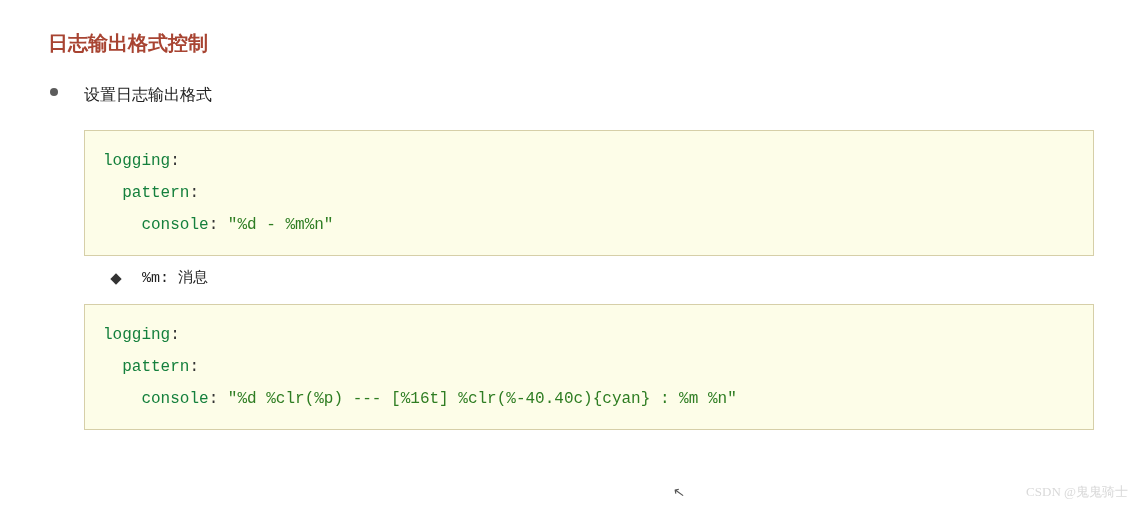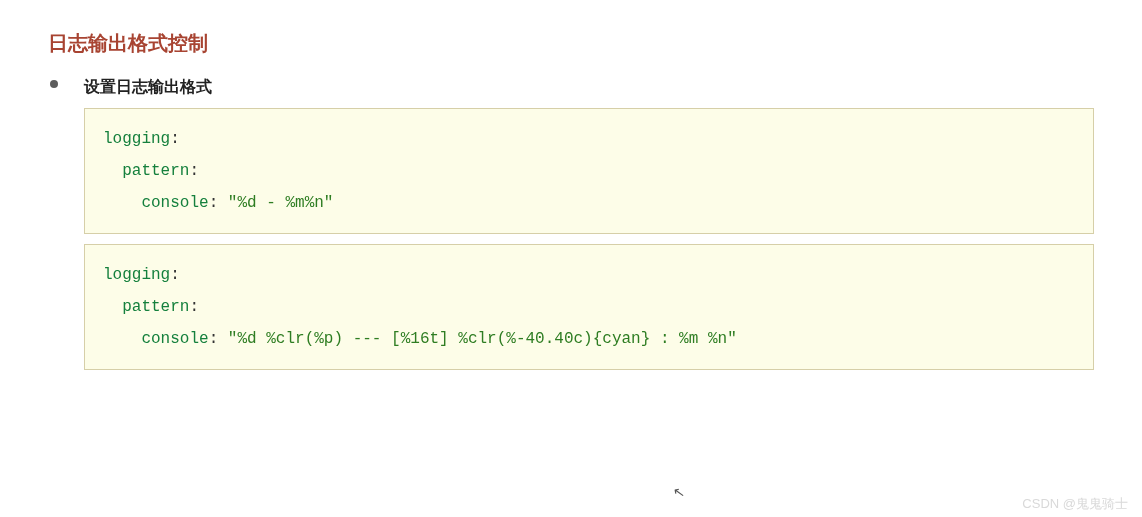--- a/index.html
+++ b/index.html
@@ -12,21 +12,21 @@
       background: #ffffff;
       width: 1142px;
       height: 517px;
       padding: 30px 48px;
       position: relative;
     }
     .heading {
       color: #a84432;
       font-size: 20px;
       font-weight: bold;
-      margin-bottom: 20px;
+      margin-bottom: 28px;
       font-family: Liberation Serif, serif;
     }
     .outer-list {
       list-style: none;
       padding-left: 0;
     }
     .outer-item {
       position: relative;
       padding-left: 36px;
     }
@@ -35,22 +35,21 @@
       left: 2px;
       top: 3px;
       width: 8px;
       height: 8px;
       background: #5c5c5c;
       border-radius: 50%;
     }
     .item-label {
       font-size: 16px;
       color: #222;
-      margin-bottom: 10px;
-      font-weight: bold;
+      margin-bottom: 24px;
     }
     .code-block {
       background: #fdfde8;
       border: 1px solid #d6cfa8;
       padding: 14px 18px;
       margin-bottom: 8px;
       font-family: Consolas, Monaco, "Courier New", monospace;
       font-size: 16px;
       line-height: 2.0;
       white-space: pre;
@@ -83,24 +82,24 @@
       left: 0;
       top: 11px;
       width: 8px;
       height: 8px;
       background: #333;
       transform: rotate(45deg);
     }
     .watermark {
       position: absolute;
       right: 14px;
-      bottom: 4px;
+      bottom: 16px;
       color: #d9d9d9;
       font-size: 13px;
-      font-family: Liberation Sans, sans-serif;
+      font-family: Liberation Serif, serif;
     }
     .cursor {
       position: absolute;
       left: 673px;
       top: 484px;
       font-size: 14px;
       color: #555;
       transform: rotate(-10deg);
     }
   </style>
@@ -112,20 +111,21 @@
 <ul class="outer-list">
   <li class="outer-item">
     <span class="outer-bullet"></span>
     <div class="item-label">设置日志输出格式</div>
 
     <div class="code-block"><span class="code-key">logging</span><span class="code-colon">:</span>
   <span class="code-key">pattern</span><span class="code-colon">:</span>
     <span class="code-key">console</span><span class="code-colon">:</span> <span class="code-string">"%d - %m%n"</span></div>
 
     <ul class="inner-list">
+      <li class="inner-item"><span class="inner-bullet"></span><span>%m: 消息</span></li>
     </ul>
 
     <div class="code-block"><span class="code-key">logging</span><span class="code-colon">:</span>
   <span class="code-key">pattern</span><span class="code-colon">:</span>
     <span class="code-key">console</span><span class="code-colon">:</span> <span class="code-string">"%d %clr(%p) --- [%16t] %clr(%-40.40c){cyan} : %m %n"</span></div>
   </li>
 </ul>
 
 <div class="cursor">↖</div>
 <div class="watermark">CSDN @鬼鬼骑士</div>

